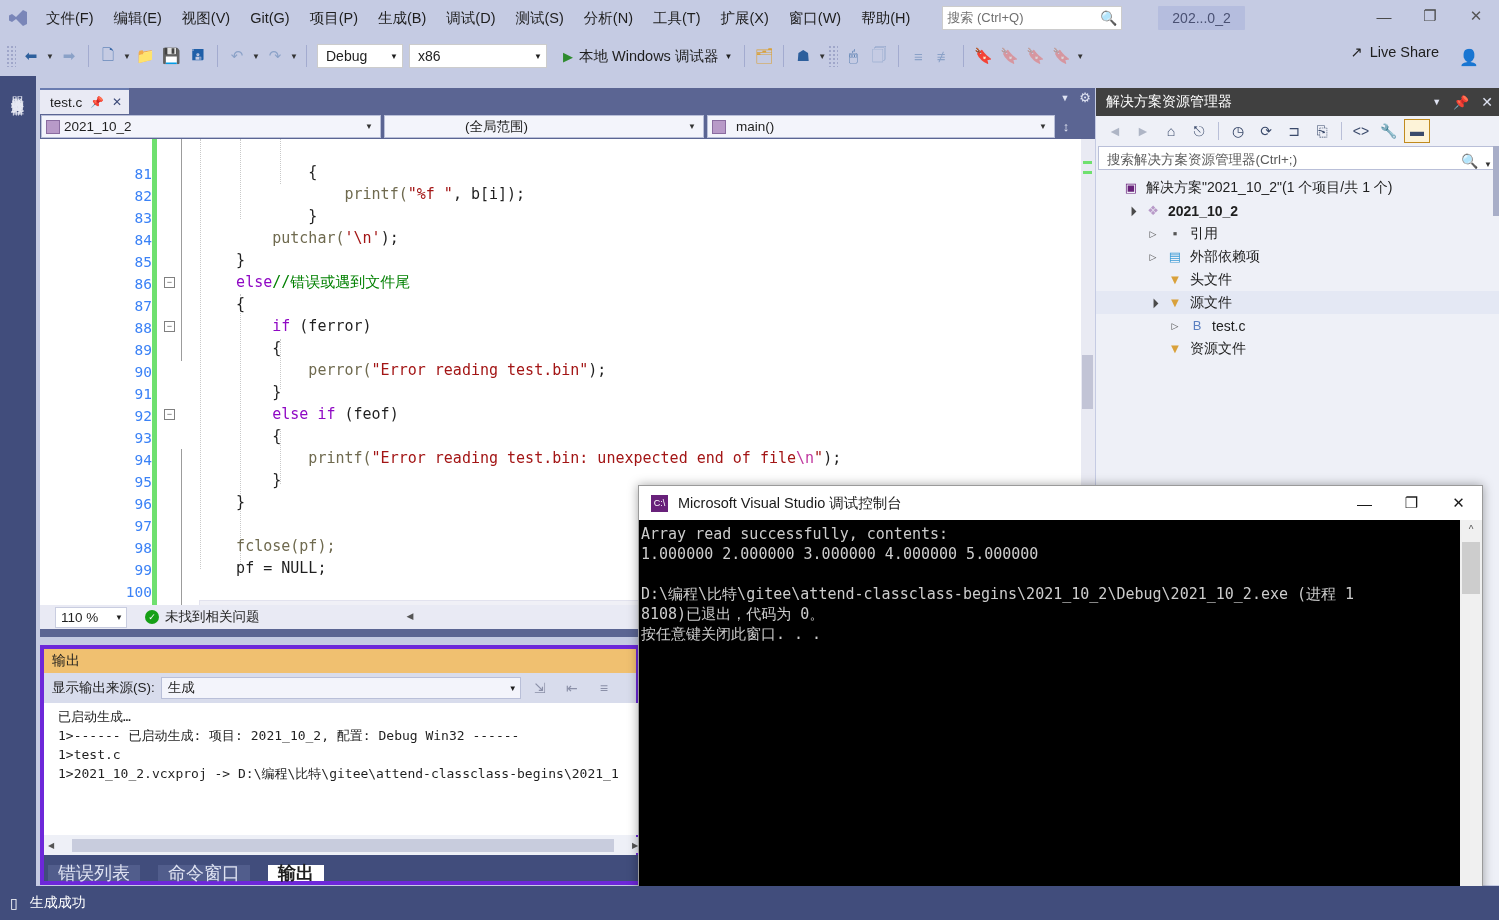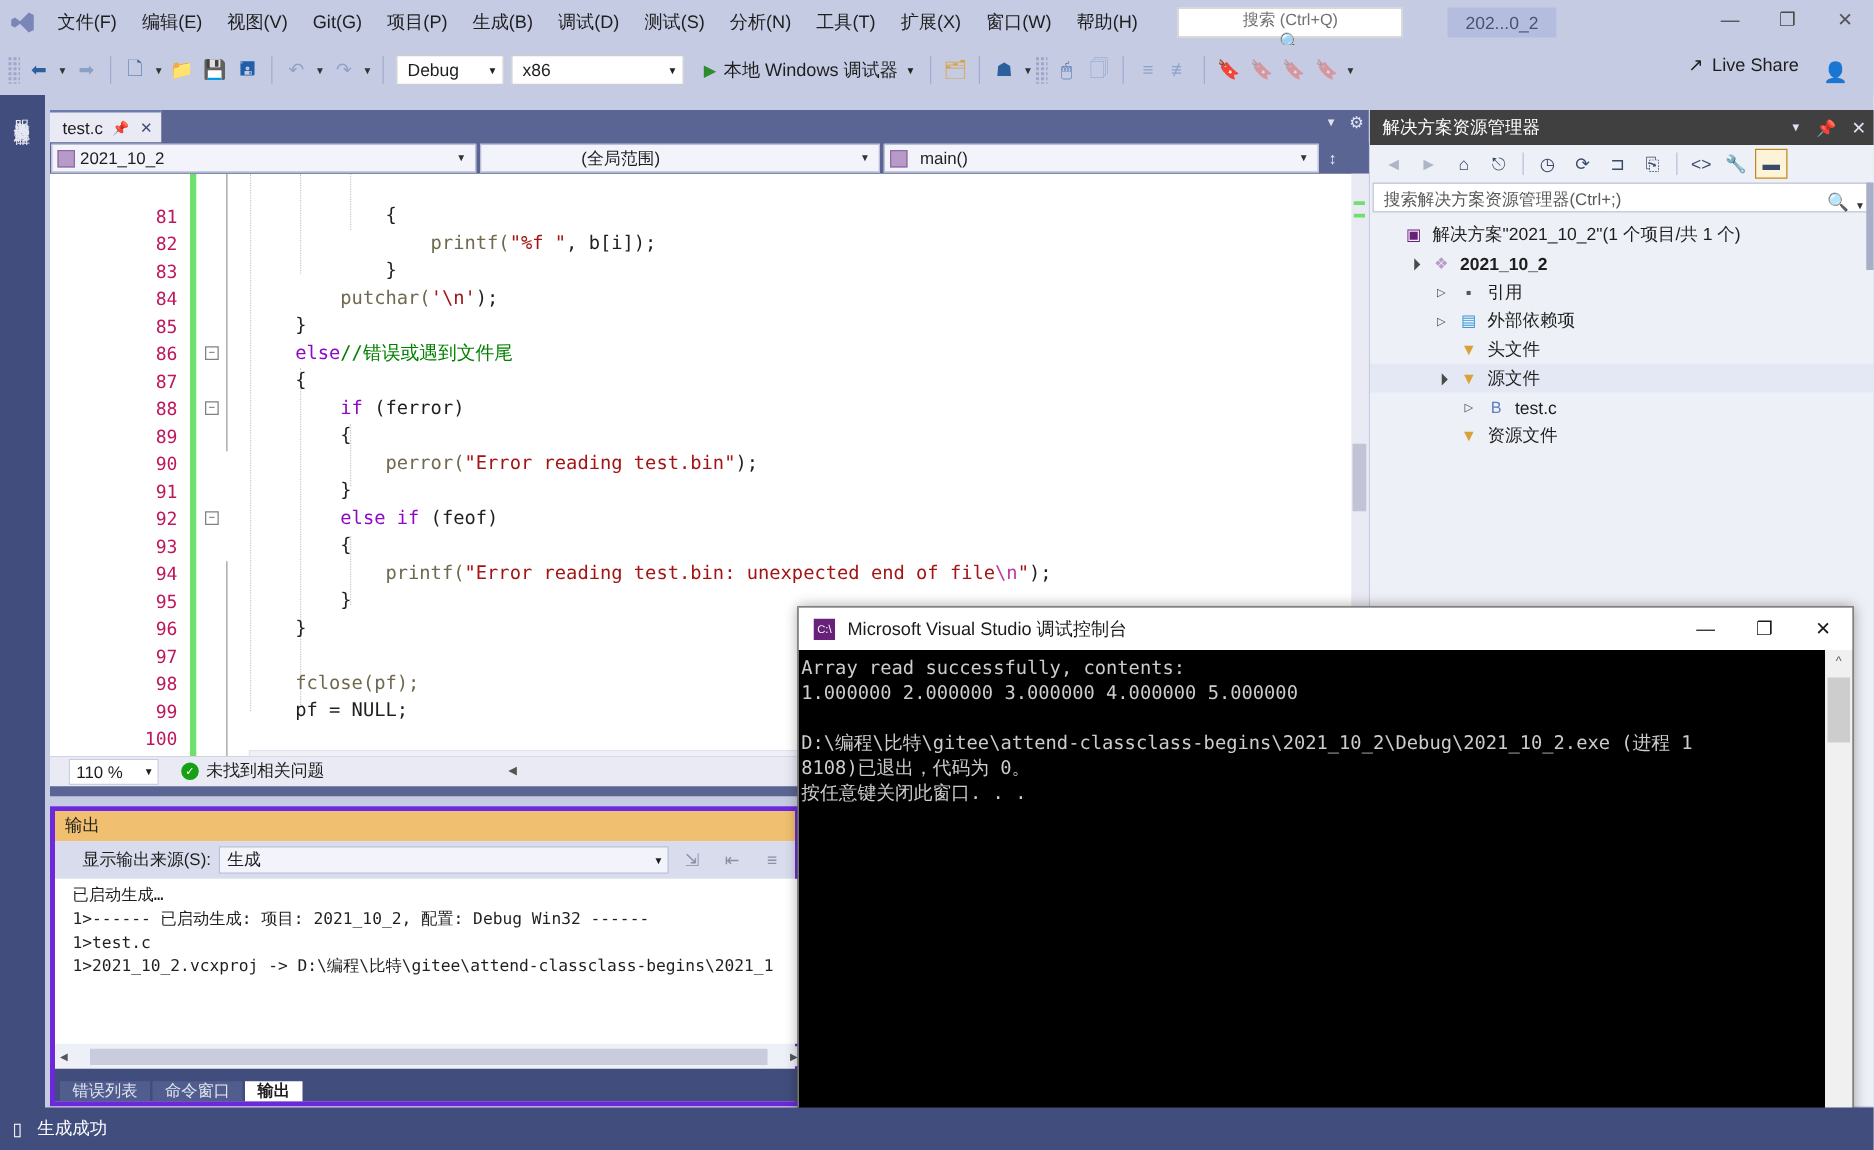--- a/index.html
+++ b/index.html
@@ -21,21 +21,21 @@
     width: 36px; height: 36px; display: flex; align-items: center; justify-content: center;
     color: #68217a;
   }
   .menu-item {
     padding: 0 10px; height: 36px; line-height: 36px; color: #1e1e1e;
     font-size: 14.5px; white-space: nowrap; cursor: default;
   }
   .searchbox {
     margin-left: 22px; width: 180px; height: 24px; background: #fff;
     border: 1px solid #ccc; display: flex; align-items: center; padding: 0 4px;
-    font-size: 13px; color: #707070; flex-direction: column;
+    font-size: 13px; color: #707070;
   }
   .searchbox .ph { flex: 1; }
   .searchbox .mag { color: #333; font-size: 14px; }
   .doc-name {
     margin-left: 36px; background: #b5bdde; color: #4a5173;
     font-size: 14px; padding: 4px 14px; border-radius: 1px;
   }
   .wbtns { position: absolute; right: 0; top: 0; display: flex; }
   .wbtn {
     width: 46px; height: 32px; display: flex; align-items: center; justify-content: center;
@@ -112,22 +112,22 @@
   .navcube { width: 14px; height: 14px; background: #b89ac8; border: 1px solid #8a6ca0;
     display: inline-block; }
   .split-ico { width: 22px; text-align: center; color: #e7eaf6; font-size: 13px; }
 
   .codearea {
     position: absolute; left: 0; top: 51px; width: 1055px; height: 466px;
     background: #ffffff; overflow: hidden;
   }
   .gutter-num {
     position: absolute; left: 0; top: 0; width: 112px; height: 466px;
-    text-align: right; padding-right: 10px; padding-top: 2px;
-    font-family: "DejaVu Sans Mono", monospace; font-size: 14.5px; color: #be185d;
+    text-align: right; padding-top: 2px;
+    font-family: "DejaVu Sans Mono", monospace; font-size: 14.5px; color: #3b82f6;
     background: #fff;
   }
   .gutter-num div { height: 22px; line-height: 22px; }
   .changebar { position: absolute; left: 112px; top: 0; width: 5px; height: 466px;
     background: #6fe06f; }
   .glyphcol { position: absolute; left: 117px; top: 0; width: 26px; height: 466px; }
   .codetext {
     position: absolute; left: 160px; top: 0; height: 466px;
     font-family: "DejaVu Sans Mono", monospace; font-size: 15px; color: #1f1f1f;
     white-space: pre;
@@ -201,21 +201,21 @@
     position: absolute; left: 0; bottom: 28px; width: 598px; height: 16px; background: #eef0f7;
     display: flex; align-items: center;
   }
   .oh-thumb { flex: 1; height: 13px; background: #c8ccdd; margin: 0 14px; }
   .oh-arrow { width: 14px; text-align: center; font-size: 8px; color: #555; }
   .panel-tabs {
     position: absolute; left: 0; bottom: 0; width: 598px; height: 26px;
     background: #414d7c; display: flex; align-items: flex-end; padding-left: 4px;
   }
   .ptab { height: 16px; padding: 0 10px; display: flex; align-items: center;
-    font-size: 13px; color: #dfe3f2; background: #515d8c; margin-right: 2px; }
+    font-size: 18px; color: #dfe3f2; background: #515d8c; margin-right: 18px; }
   .ptab.active { background: #fff; color: #1e1e1e; font-weight: bold; }
 
   
   .sol-win {
     position: absolute; left: 1096px; top: 88px; width: 403px; height: 797px;
     background: #eef0f7;
   }
   .sol-head {
     height: 28px; background: #404040; display: flex; align-items: center;
     padding: 0 6px 0 10px; color: #fff; font-size: 14px;
@@ -467,21 +467,21 @@
       <div class="hscroll">
         <span class="hs-arrow">◀</span>
         <span class="hs-track"><span class="hs-thumb"></span></span>
       </div>
     </div>
   </div>
 
   <div class="output-win">
     <div class="out-title">输出</div>
     <div class="out-toolbar">
-      <span style="margin-left:18px">显示输出来源(S):</span>
+      <span style="margin-left:4px">显示输出来源(S):</span>
       <div class="combo2">
         <span>生成</span>
         <span class="caret">▼</span>
       </div>
       <div class="ot-ico">⇲</div>
       <div class="ot-ico">⇤</div>
       <div class="ot-ico">≡</div>
     </div>
     <div class="out-body" id="outbody"><div>已启动生成…</div><div>1&gt;------ 已启动生成: 项目: 2021_10_2, 配置: Debug Win32 ------</div><div>1&gt;test.c</div><div>1&gt;2021_10_2.vcxproj -&gt; D:\编程\比特\gitee\attend-classclass-begins\2021_1</div></div>
     <div class="out-hscroll">

